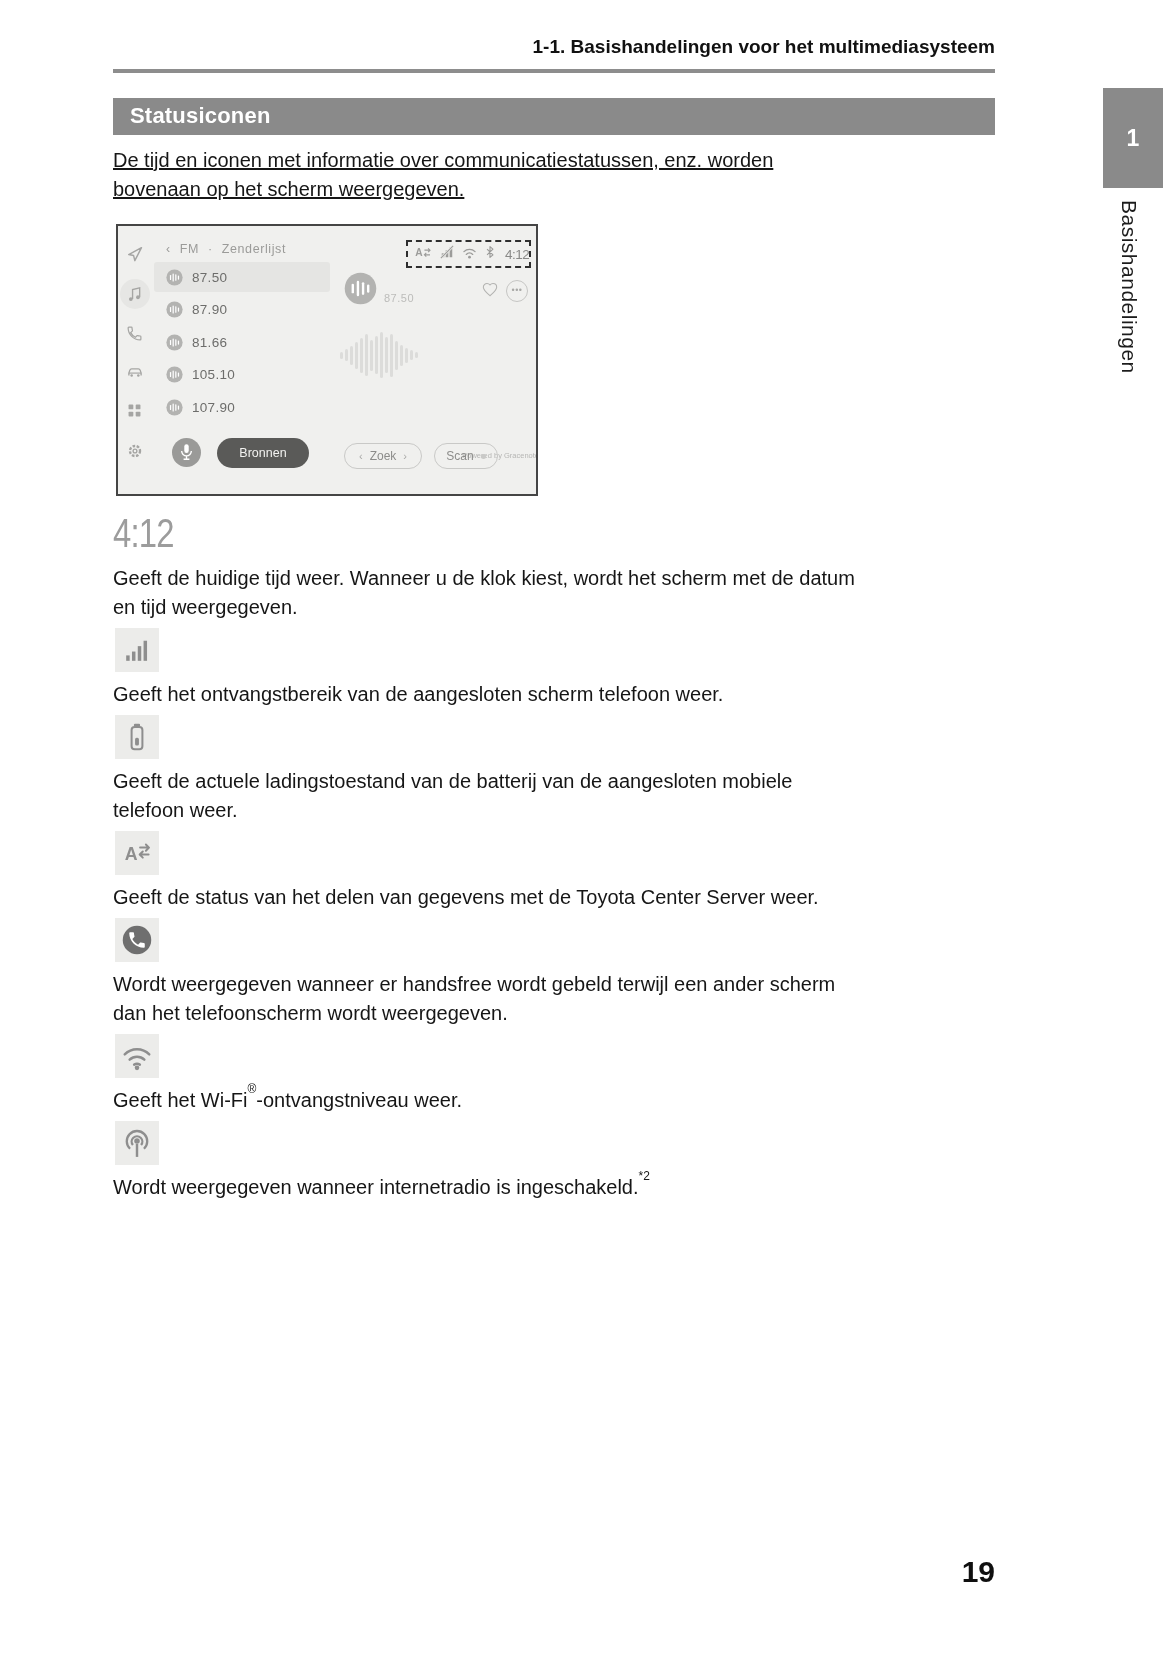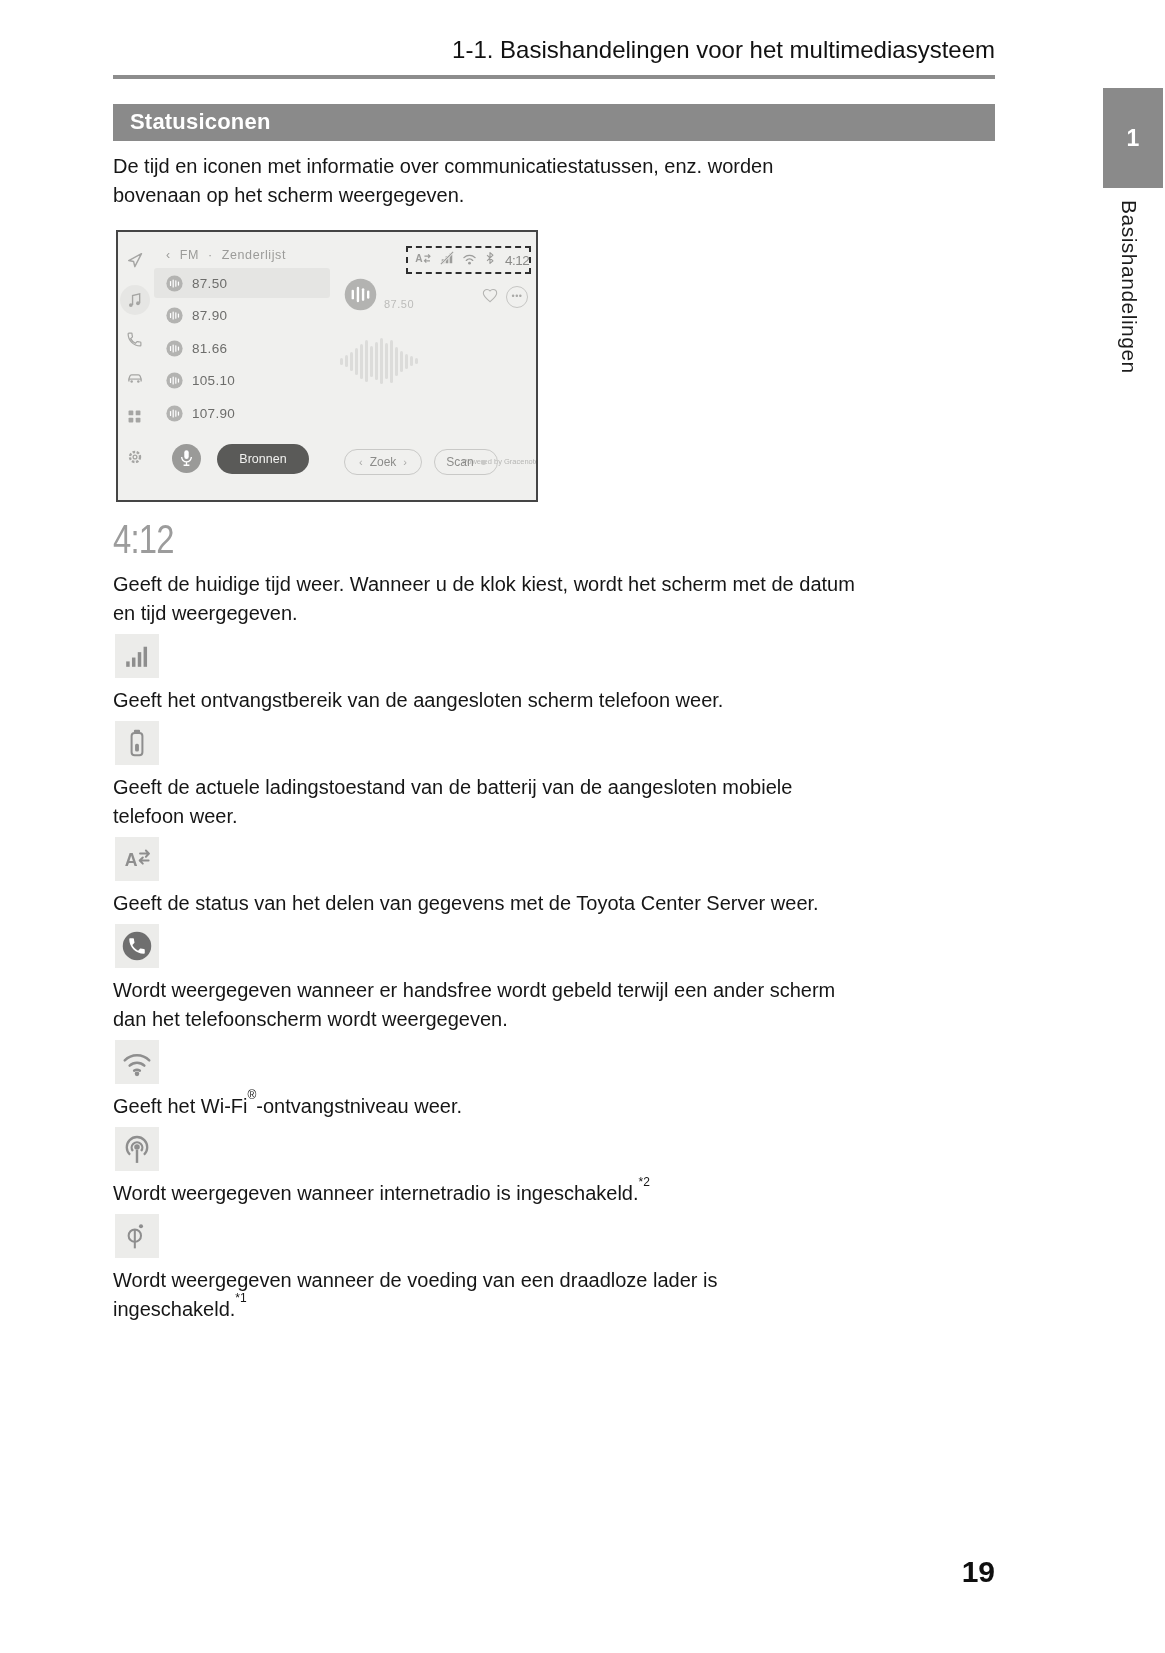--- a/index.html
+++ b/index.html
@@ -1,26 +1,26 @@
 <!DOCTYPE html>
 <html><head>
 <meta charset="utf-8">
 <style>
   html,body{margin:0;padding:0;}
   body{
     width:1165px;height:1653px;position:relative;background:#ffffff;
     font-family:"Liberation Sans", sans-serif;color:#1a1a1a;overflow:hidden;
   }
   .content{position:absolute;left:113px;top:0;width:882px;}
-  .page-header{padding-top:36px;text-align:right;font-size:24px;font-weight:normal;color:#111;}
+  .page-header{padding-top:36px;text-align:right;font-size:19px;font-weight:bold;color:#111;}
   .header-rule{height:4px;background:#8d8d8d;margin-top:11px;}
   .section-bar{margin-top:25px;background:#8a8a8a;color:#ffffff;font-size:22px;font-weight:bold;
     padding:5px 0 6px 17px;letter-spacing:.2px;}
   .body-text{font-size:20px;line-height:29px;color:#161616;}
-  .intro{margin-top:11px;}
+  .intro{margin-top:11px;text-decoration:underline;}
   sup{font-size:12px;position:relative;top:-6px;line-height:0;}
 
   
   .shot{margin-top:13px;margin-left:3px;width:418px;height:268px;border:2px solid #454545;
     position:relative;background:#f0f0ee;overflow:hidden;}
   .m-sidebar{position:absolute;left:0;top:0;width:34px;height:100%;}
   .m-side-ic{position:absolute;left:8px;width:18px;height:18px;}
   .m-side-hl{position:absolute;left:2px;width:30px;height:30px;border-radius:50%;background:#e6e6e4;}
   .m-head{position:absolute;left:48px;top:16px;display:flex;align-items:center;gap:9px;
     font-size:12.5px;color:#9b9b99;letter-spacing:.6px;}
@@ -328,30 +328,18 @@
             <g fill="none" stroke="#8e8e8e" stroke-width="2.8">
               <path d="M13.5 29 A12.5 12.5 0 1 1 30.5 29"></path>
               <path d="M17 24.5 A6.5 6.5 0 1 1 27 24.5"></path>
             </g>
             <circle cx="22" cy="19.5" r="3.4" fill="#8e8e8e"></circle>
             <line x1="22" y1="23" x2="22" y2="39" stroke="#8e8e8e" stroke-width="3"></line>
           </svg>
         </div>
         <p class="body-text desc">Wordt weergegeven wanneer internetradio is ingeschakeld.<sup>*2</sup></p>
       </div>
-      <div class="entry">
-        <div class="icon-box">
-          <svg width="32" height="38" viewBox="0 0 44 44">
-            <g fill="none" stroke="#8e8e8e" stroke-width="2.8">
-              <circle cx="19" cy="21.5" r="8.5"></circle>
-              <line x1="19" y1="13" x2="19" y2="39"></line>
-            </g>
-            <circle cx="27.5" cy="8.5" r="2.8" fill="#8e8e8e"></circle>
-          </svg>
-        </div>
-        <p class="body-text desc">Wordt weergegeven wanneer de voeding van een draadloze lader is<br>ingeschakeld.<sup>*1</sup></p>
-      </div>
     </div>
 </div>
 
 <div class="side-tab">1</div>
 <div class="side-label">Basishandelingen</div>
 <div class="page-num">19</div>
 
 </body></html>

